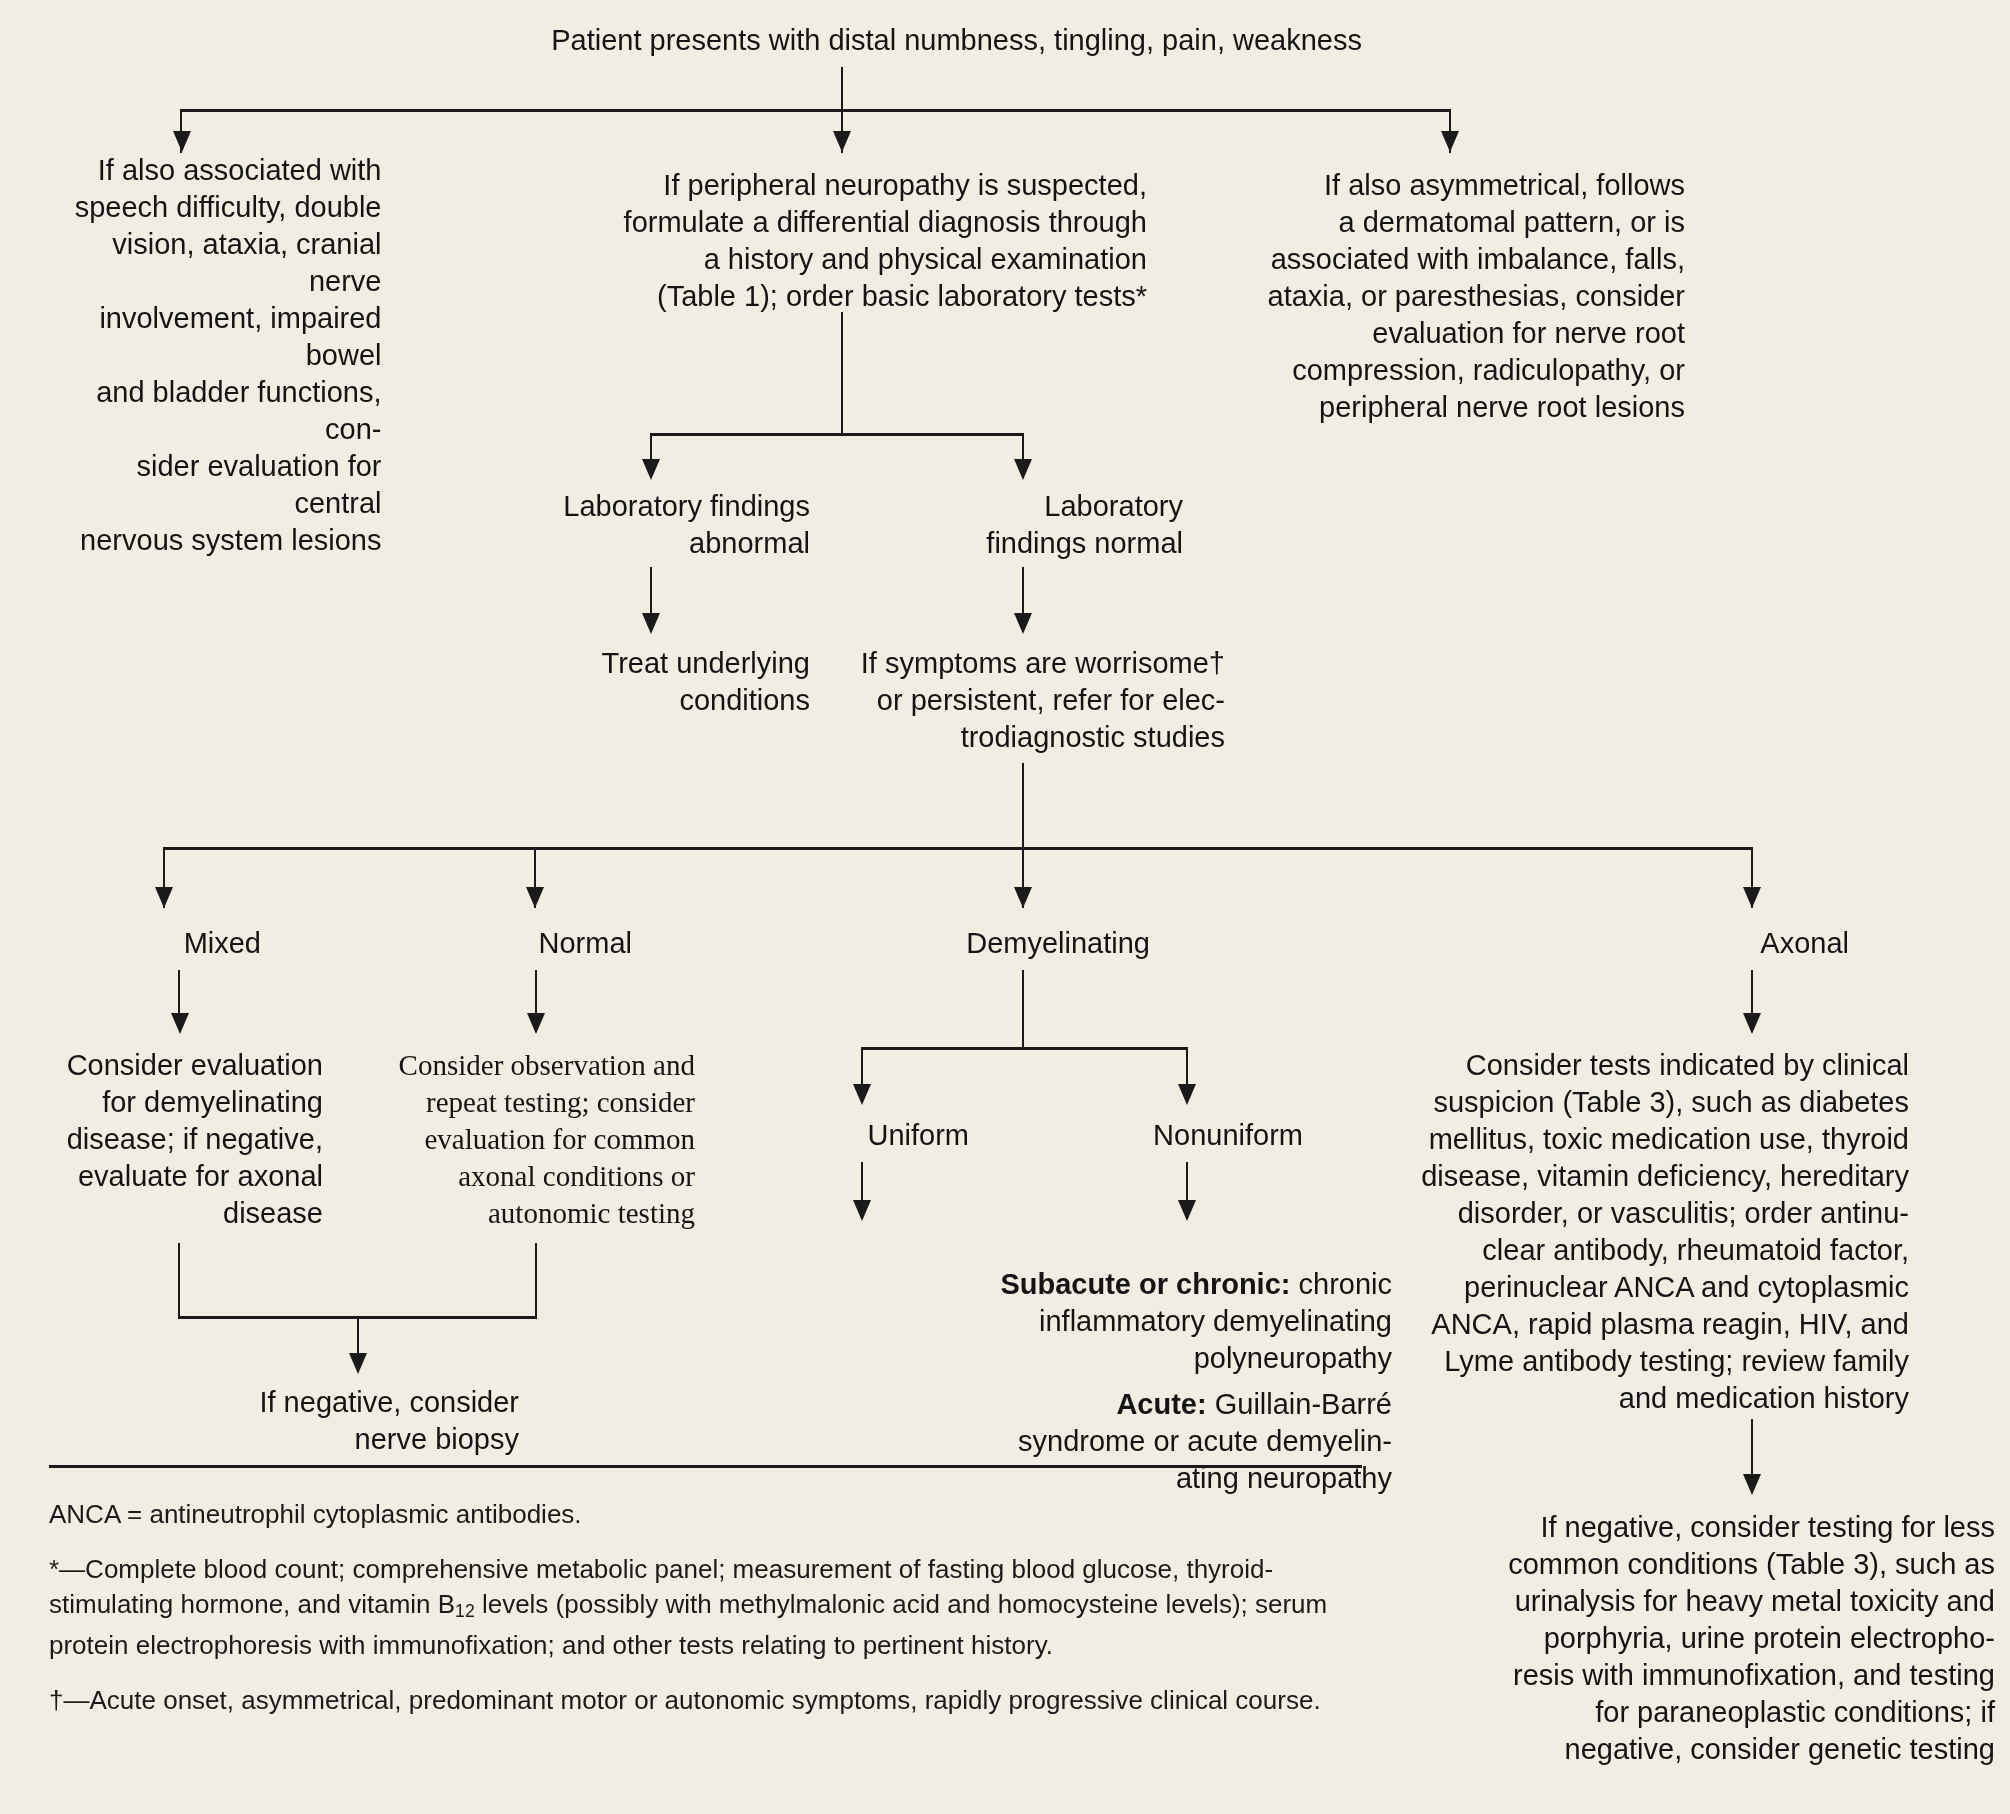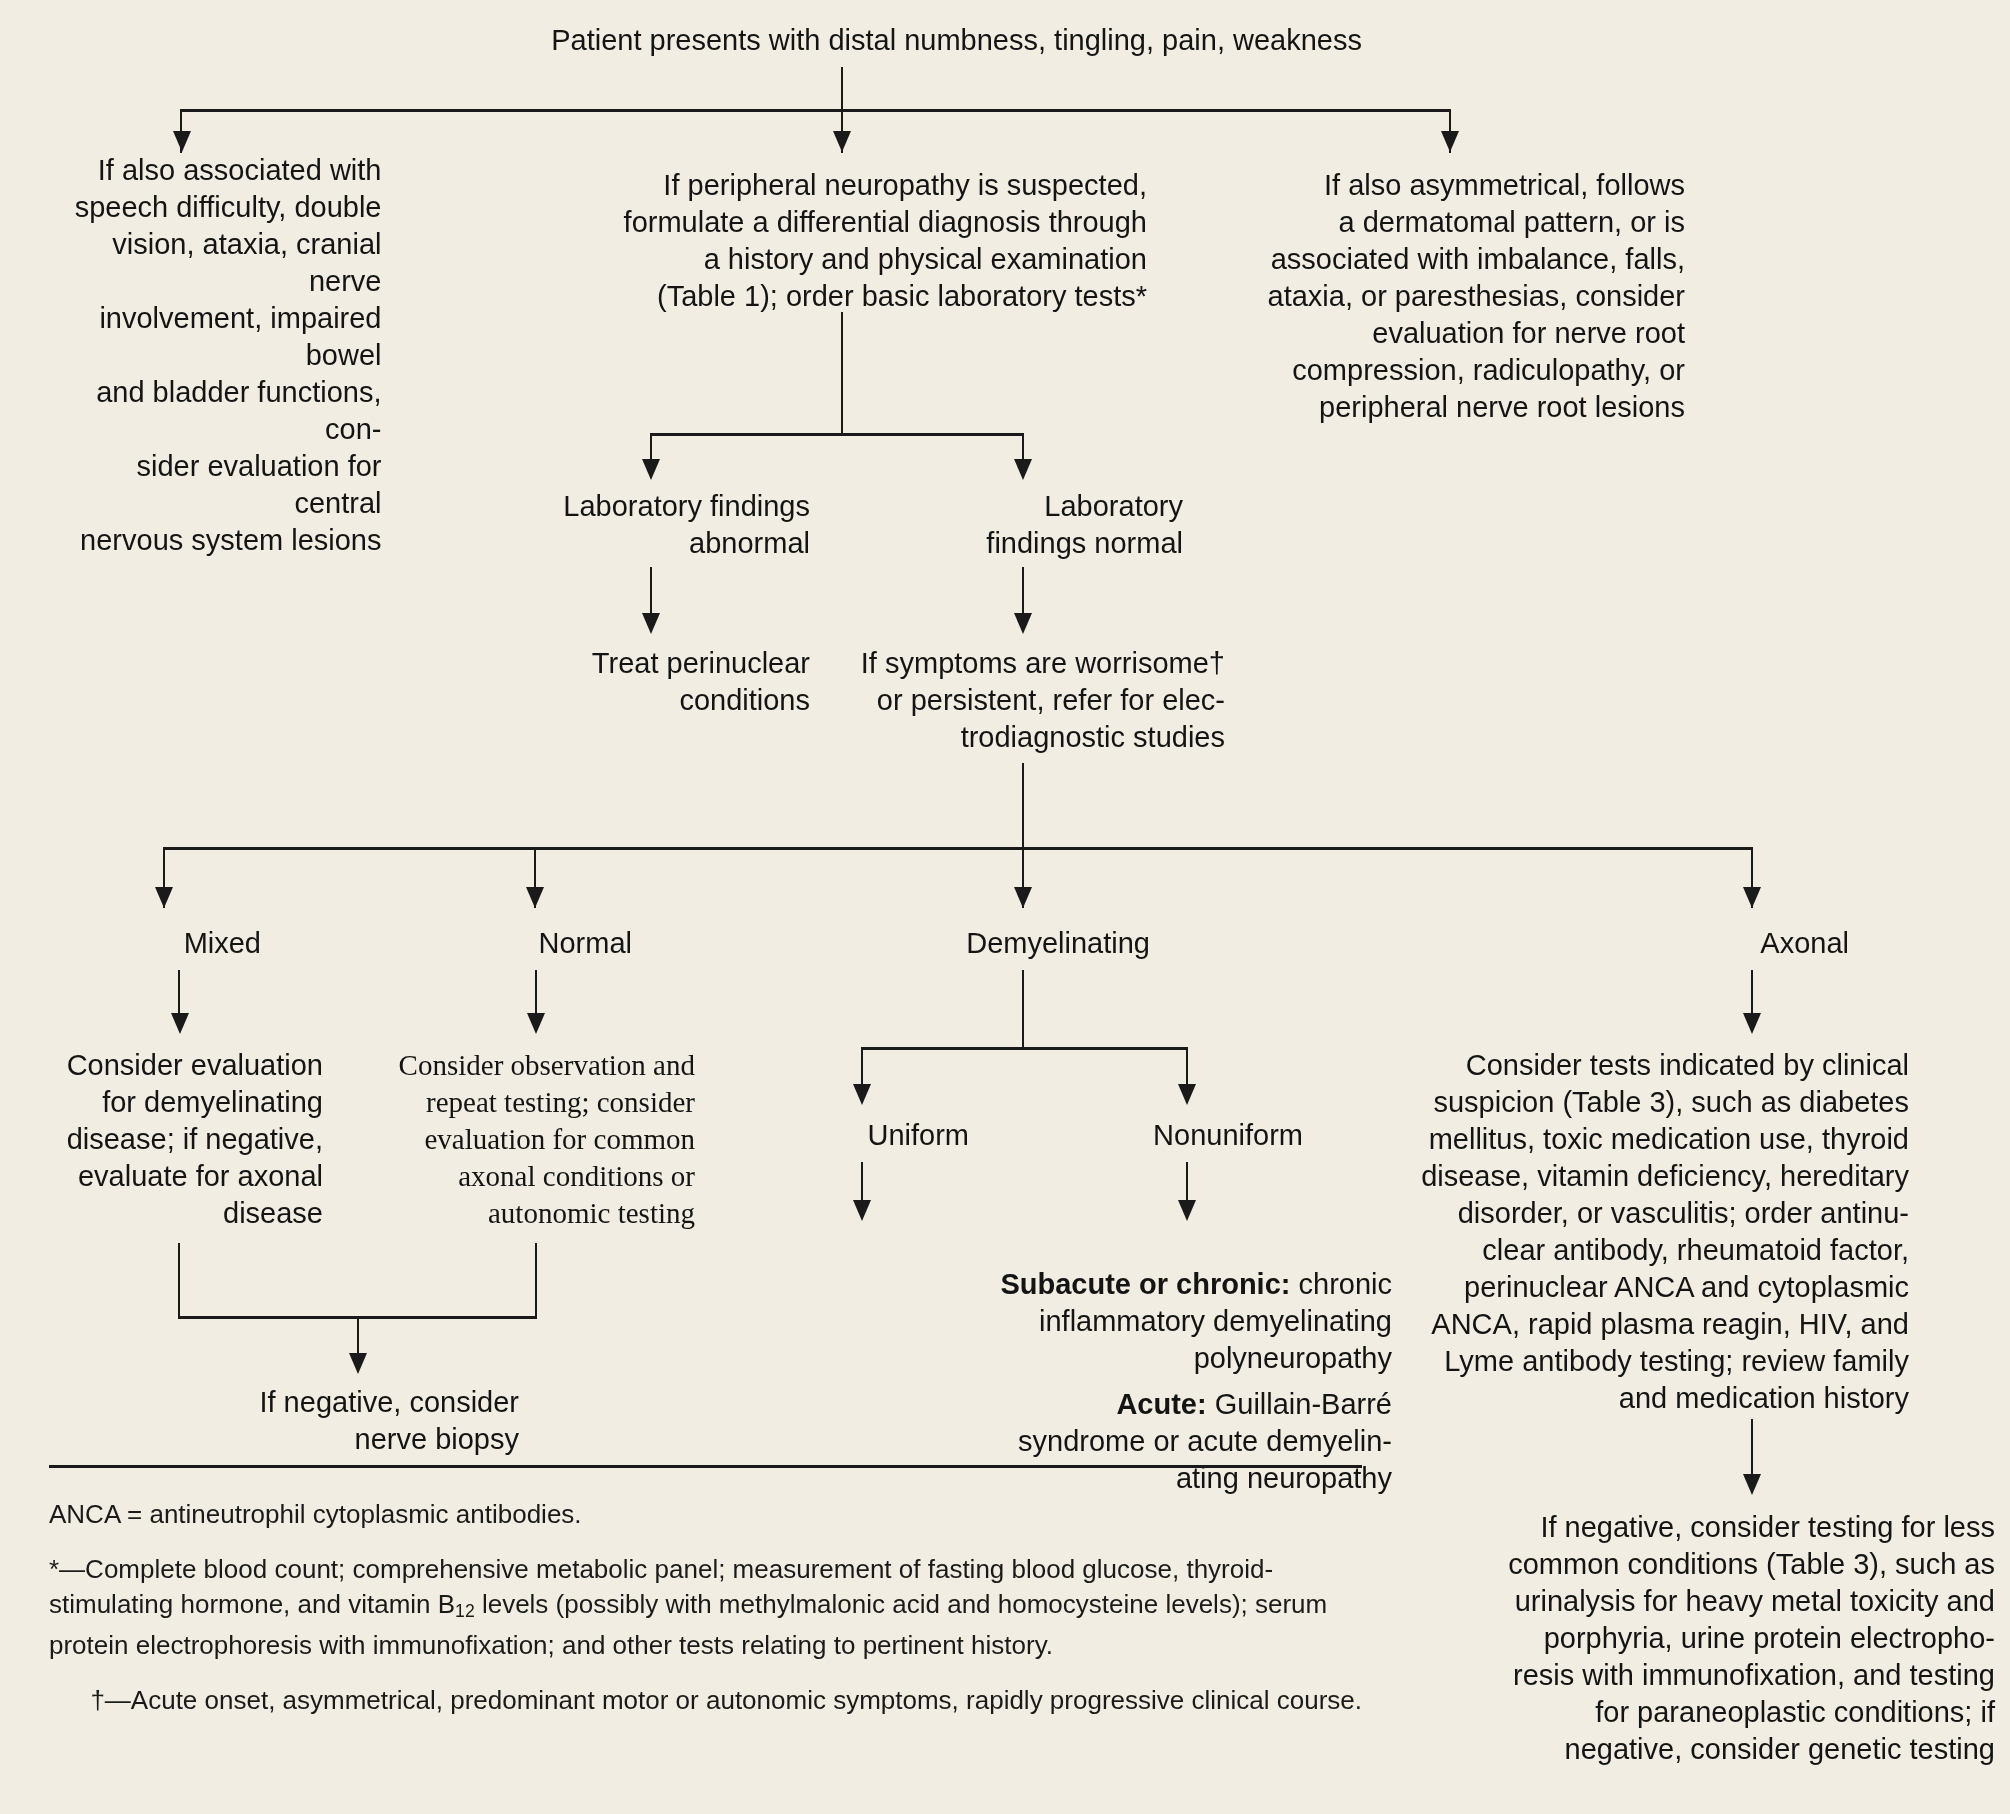--- a/index.html
+++ b/index.html
@@ -38,21 +38,21 @@
   .rule{position:absolute;background:#1a1a1a;height:2.9px;}
   .foot{
     position:absolute;
     font-size:26px;
     line-height:35px;
     text-align:left;
     color:#1a1a1a;
   }
   .foot sub{font-size:17.6px;vertical-align:-3.9px;}
   .foot p{margin:0 0 19.6px 0;}
-  .foot p.tight{margin-bottom:1px;text-align:right;}
+  .foot p.tight{margin-bottom:1px;}
 </style>
 </head>
 <body>
 
 <div id="stage">
 
   <div class="node" style="left:323px;top:21.6px;width:1039px;">Patient presents with distal numbness, tingling, pain, weakness</div>
 
   <div class="vline" style="left:841px;top:67px;height:43px;"></div>
 
@@ -98,21 +98,21 @@
   <div class="arrow" style="left:1014px;top:459px;"></div>
 
   <div class="node" style="left:490px;top:488px;width:320px;">Laboratory findings
 abnormal</div>
 
   <div class="node" style="left:863px;top:488px;width:320px;">Laboratory
 findings normal</div>
 
   <div class="vline" style="left:650px;top:567px;height:59px;"></div>
   <div class="arrow" style="left:642px;top:613px;"></div>
-  <div class="node" style="left:490px;top:645px;width:320px;">Treat perinuclear
+  <div class="node" style="left:490px;top:645px;width:320px;">Treat underlying
 conditions</div>
 
   <div class="vline" style="left:1022px;top:567px;height:59px;"></div>
   <div class="arrow" style="left:1014px;top:613px;"></div>
   <div class="node" style="left:823px;top:645px;width:402px;">If symptoms are worrisome†
 or persistent, refer for elec-
 trodiagnostic studies</div>
 
   <div class="vline" style="left:1022px;top:763px;height:86px;"></div>
   <div class="hline" style="left:163px;top:847px;width:1588px;"></div>

